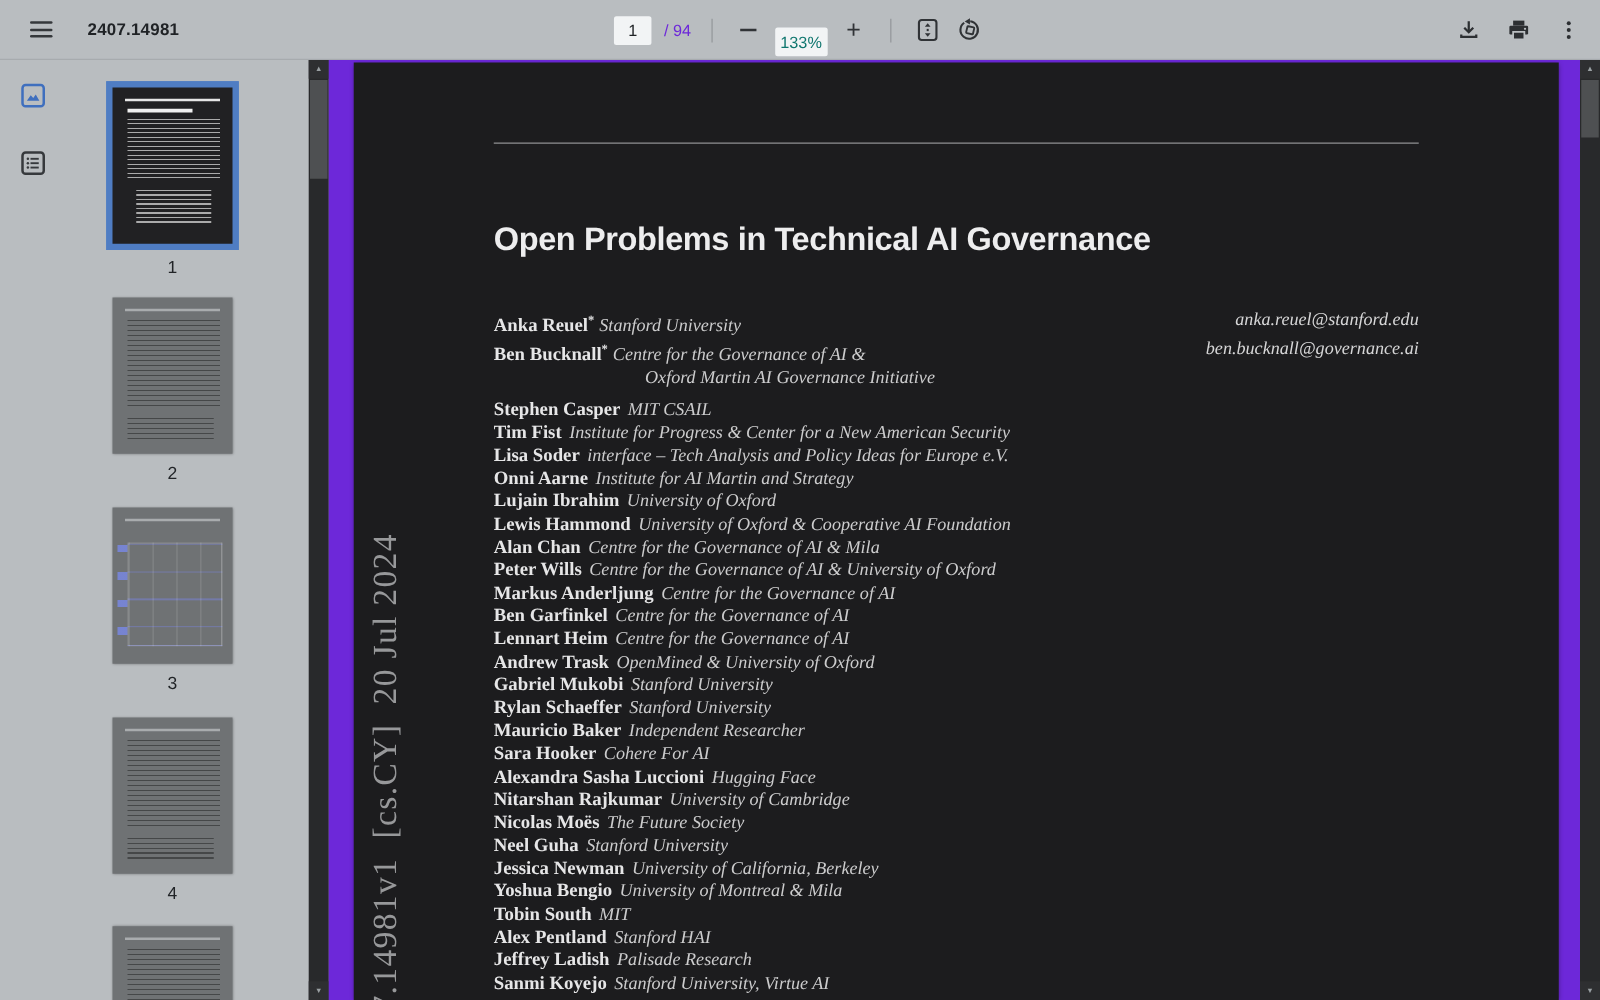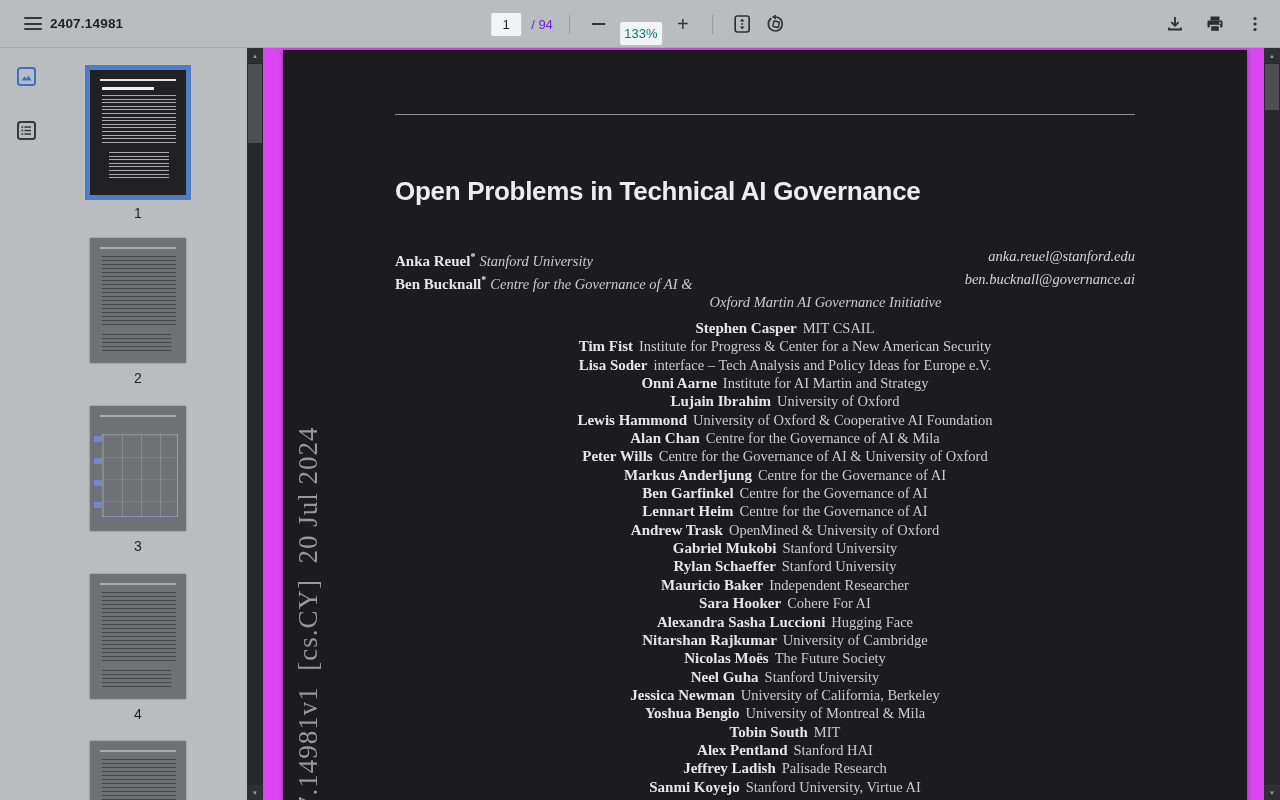--- a/index.html
+++ b/index.html
@@ -3,21 +3,21 @@
 <meta charset="utf-8">
 <style>
   * { margin:0; padding:0; box-sizing:border-box; }
   html,body { width:1280px; height:800px; overflow:hidden; background:#9a9ea1;
               font-family:"Liberation Sans", sans-serif; }
 
   
   .toolbar { position:absolute; left:0; top:0; width:1280px; height:48px;
              background:#b9bdc0; border-bottom:1px solid #a7abae;
              display:flex; align-items:center; z-index:30; }
-  .tb-left { display:flex; align-items:center; padding-left:16px; }
+  .tb-left { display:flex; align-items:center; gap:20px; padding-left:16px; }
   .hamburger { width:34px; height:34px; display:flex; flex-direction:column;
                justify-content:center; gap:3.5px; cursor:pointer; padding:8px; border-radius:50%; }
   .hamburger span { display:block; width:18px; height:2px; background:#35383b; border-radius:1px; }
   .tb-title { font-size:13.5px; font-weight:bold; color:#1f2225; letter-spacing:.2px; }
   .tb-center { position:absolute; left:50%; top:0; transform:translateX(-50%); height:48px;
                display:flex; align-items:center; gap:8px; }
   .page-input { width:30px; height:23px; background:#f2f4f5; border:none; border-radius:2px;
                 text-align:center; font-size:13px; color:#202326; font-family:"Liberation Sans",sans-serif; }
   .page-total { font-size:13px; color:#6d28d9; margin-left:2px; }
   .tb-sep { width:1px; height:19px; background:#94989b; margin:0 8px; }
@@ -60,39 +60,39 @@
   .m-icons { position:absolute; left:4%; top:30px; bottom:16px; width:8px;
              background:repeating-linear-gradient(to bottom, rgba(120,135,225,.85) 0 6px, transparent 6px 22px); }
 
   
   .scrollcol { width:16px; height:752px; background:#28292b; position:relative; flex:none; }
   .sc-btn { position:absolute; left:0; width:16px; height:15px; background:#2e2f31; color:#9aa0a3;
             font-size:6px; display:flex; align-items:center; justify-content:center; cursor:pointer; }
   .sc-thumb { position:absolute; left:1px; width:14px; background:#4e5052; cursor:pointer; }
 
   
-  .viewer { position:relative; flex:1; height:752px; background:#d946ef; overflow:hidden;text-align:center; }
+  .viewer { position:relative; flex:1; height:752px; background:#6d28d9; overflow:hidden; }
   .page { position:absolute; left:20px; top:2px; width:964px; height:750px;
           background:#1c1c1e; overflow:hidden; box-shadow:0 1px 4px rgba(0,0,0,.4); }
   .doc-rule { position:absolute; left:112px; top:64px; width:740px; height:1px; background:#8f9092; }
   .doc-title { position:absolute; left:112px; top:126px; font-family:"Liberation Sans",sans-serif;
                font-weight:bold; font-size:26px; letter-spacing:-0.3px; color:#ededee; }
   .lead-block { position:absolute; left:112px; top:198px; width:740px;
                 font-family:"Liberation Serif",serif; }
   .lead-row { display:flex; justify-content:space-between; line-height:17.5px; }
   .lead-name { font-weight:bold; font-size:15px; color:#e6e6e7; }
   .lead-name sup { font-size:10px; }
   .affil { font-style:italic; font-size:14.5px; color:#cccccd; }
   .email { font-style:italic; font-size:14.5px; color:#d6d6d7; }
   .lead-wrap2 { padding-left:121px; line-height:17.5px; }
   .authors { position:absolute; left:112px; top:269px; width:780px;
              font-family:"Liberation Serif",serif; }
   .author-row { line-height:17.35px; white-space:nowrap; }
   .a-name { font-weight:bold; font-size:15px; color:#e6e6e7; }
-  .a-affil { font-size:14.5px; color:#cccccd; margin-left:6px; }
+  .a-affil { font-style:italic; font-size:14.5px; color:#cccccd; margin-left:6px; }
   .watermark { position:absolute; left:10px; top:760px; transform:rotate(-90deg);
                transform-origin:top left; white-space:pre;
                font-family:"Liberation Serif",serif; font-size:27px; letter-spacing:1px;
                color:#97989a; }
 </style>
 </head>
 <body>
 
 <div class="toolbar">
   <div class="tb-left">

